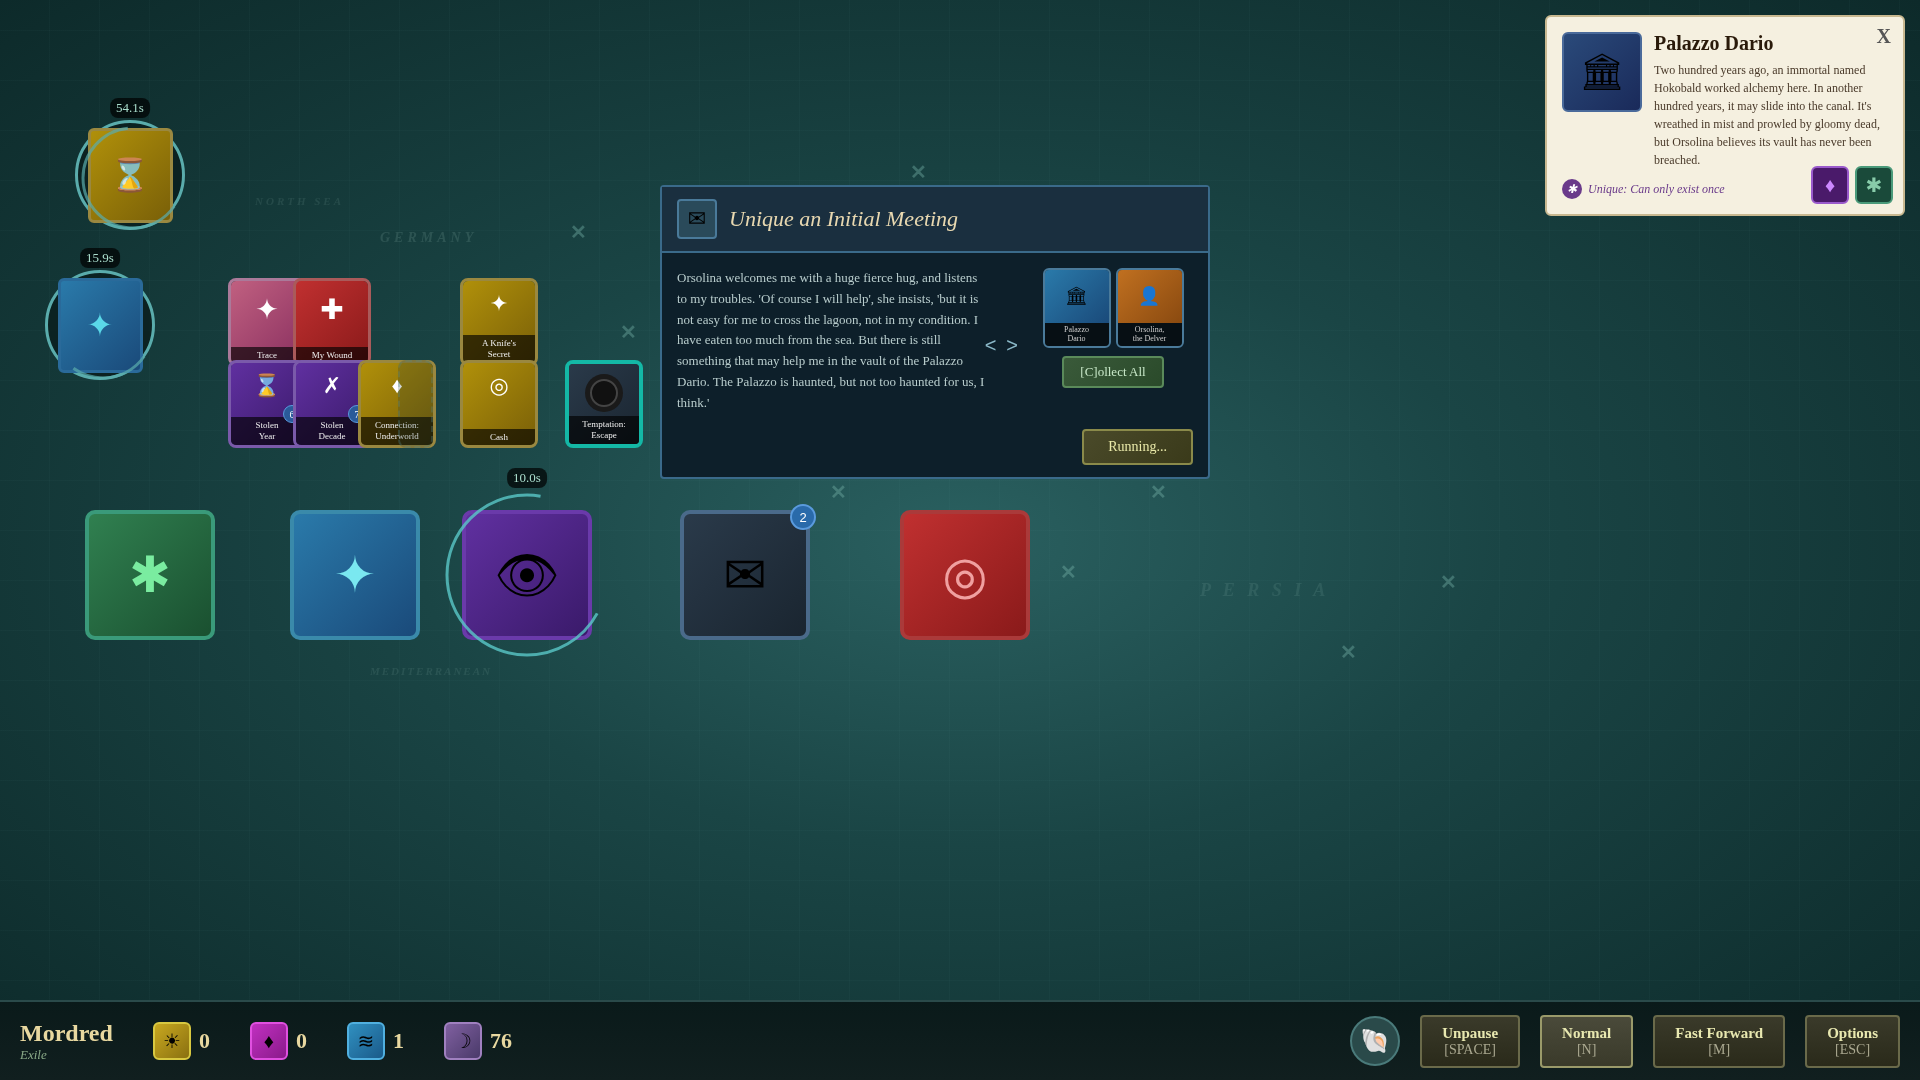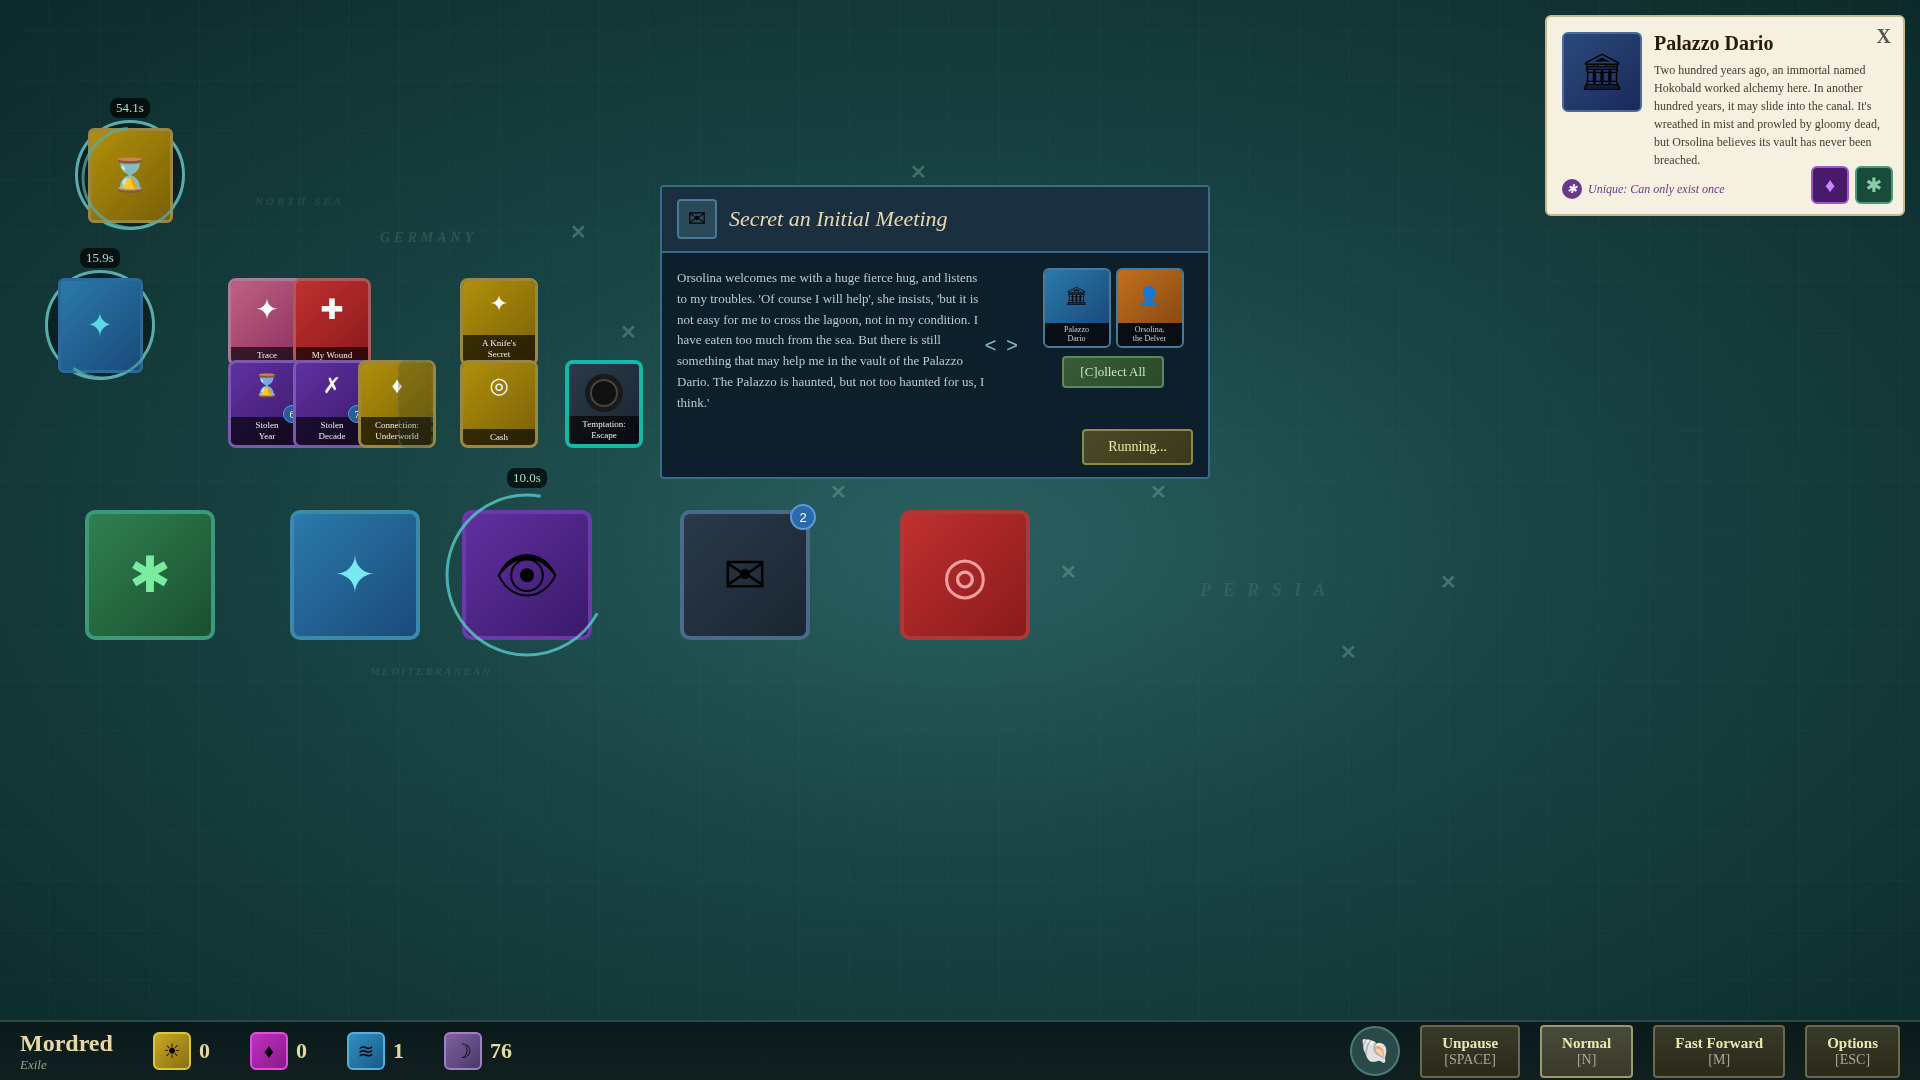--- a/index.html
+++ b/index.html
@@ -279,21 +279,21 @@
       cursor: pointer;
       font-size: 18px;
     }
 
     
     .bottom-bar {
       position: absolute;
       bottom: 0;
       left: 0;
       right: 0;
-      height: 60px;
+      height: 80px;
       background: linear-gradient(180deg, #0a1a1a, #111f1f);
       border-top: 2px solid #2a4a4a;
       display: flex;
       align-items: center;
       padding: 0 20px;
       gap: 20px;
     }
 
     .player-info {
       display: flex;
@@ -504,21 +504,21 @@
 <div style="position:absolute;top:510px;left:680px;width:130px;height:130px;border-radius:10px;border:4px solid #4a6a8a;background:linear-gradient(135deg,#2a3a4a,#1a2530);display:flex;align-items:center;justify-content:center;cursor:pointer;font-size:52px;position:absolute;">
   ✉
   <div style="position:absolute;top:-10px;right:-10px;background:#2a6aaa;color:white;border-radius:50%;width:26px;height:26px;font-size:13px;display:flex;align-items:center;justify-content:center;border:2px solid #5a9add;font-family:sans-serif;">2</div>
 </div>
 
 <div style="position:absolute;top:510px;left:900px;width:130px;height:130px;border-radius:10px;border:4px solid #aa3a3a;background:linear-gradient(135deg,#c03030,#8a1a1a);display:flex;align-items:center;justify-content:center;cursor:pointer;font-size:52px;color:#f0a0a0;">◎</div>
 
 <div class="dialog-panel">
   <div class="dialog-header">
     <div class="dialog-icon">✉</div>
-    <div class="dialog-title">Secret an Initial Meeting</div>
+    <div class="dialog-title">Unique an Initial Meeting</div>
   </div>
   <div class="dialog-body">
     <div style="flex:1;display:flex;flex-direction:row;">
       <div class="dialog-text">Orsolina welcomes me with a huge fierce hug, and listens to my troubles. 'Of course I will help', she insists, 'but it is not easy for me to cross the lagoon, not in my condition. I have eaten too much from the sea. But there is still something that may help me in the vault of the Palazzo Dario. The Palazzo is haunted, but not too haunted for us, I think.'</div>
       <div class="dialog-nav">
         <button class="nav-arrow">&lt;</button>
         <button class="nav-arrow">&gt;</button>
       </div>
     </div>
     <div class="dialog-cards-section">

